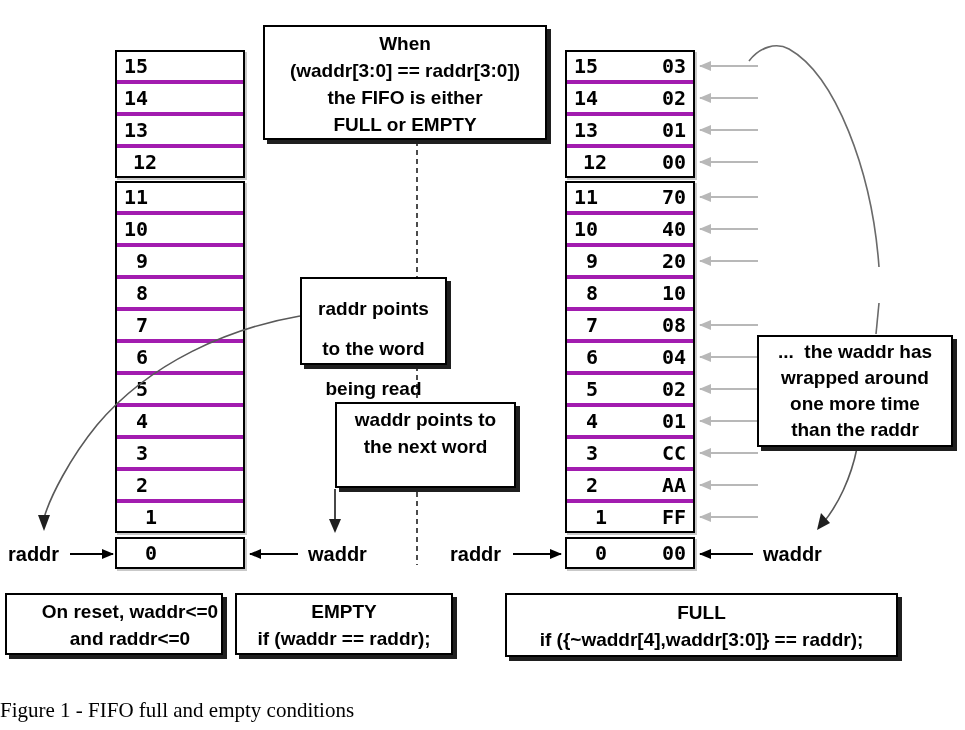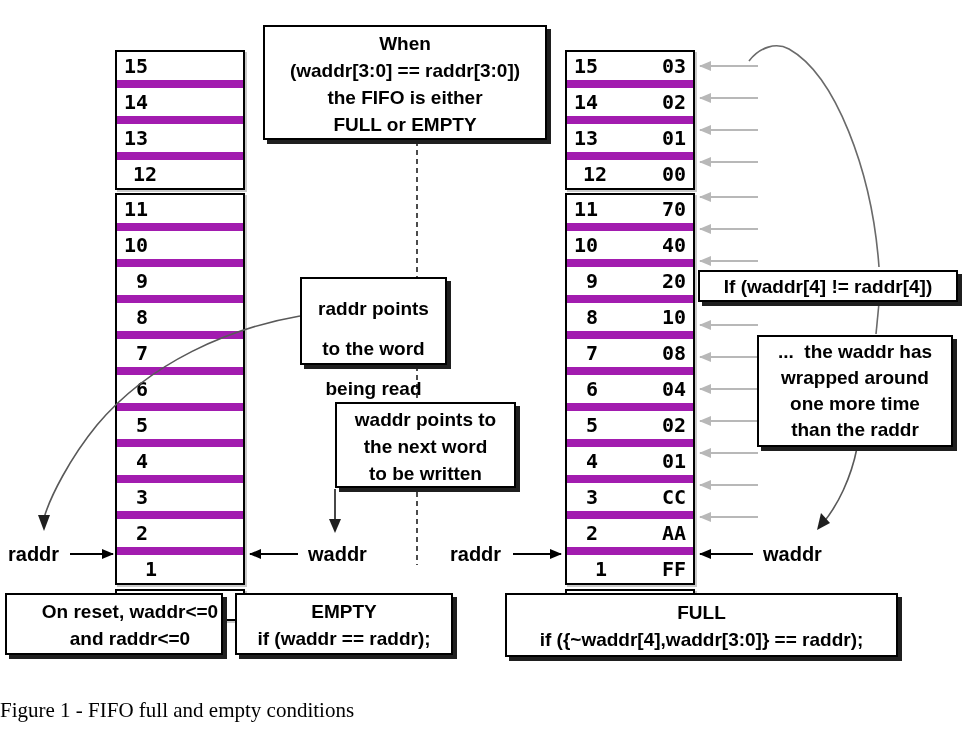--- a/index.html
+++ b/index.html
@@ -8,21 +8,21 @@
   
   .fifo-col{position:absolute;width:130px;z-index:1;}
   #left-fifo{left:115px;top:50px;}
   #right-fifo{left:565px;top:50px;}
   .fifo-block{border:2px solid #000;background:#fff;box-shadow:2px 2px 0 #c9c9c9;}
   .fifo-block + .fifo-block{margin-top:3px;}
   .fifo-block:last-child{margin-top:4px;}
   .fifo-cell{height:28px;display:flex;align-items:center;justify-content:space-between;
              padding:0 7px;font-family:"DejaVu Sans Mono","Liberation Mono",monospace;
              font-weight:bold;font-size:20px;white-space:pre;background:#fff;}
-  .fifo-cell{border-bottom:8px solid #a21caf;}
+  .fifo-cell{border-bottom:4px solid #a21caf;}
   .fifo-block .fifo-cell:last-child{border-bottom:none;padding-left:16px;}
   
   .gray-arrow{position:absolute;left:700px;width:58px;height:2px;background:#b8b8b8;z-index:2;}
   .gray-arrow::before{content:"";position:absolute;left:-1px;top:-4px;width:0;height:0;
     border-top:5px solid transparent;border-bottom:5px solid transparent;border-right:12px solid #b8b8b8;}
   
   .label-arrow{position:absolute;height:2px;background:#000;z-index:2;}
   .head-right::after{content:"";position:absolute;right:-1px;top:-4px;width:0;height:0;
     border-top:5px solid transparent;border-bottom:5px solid transparent;border-left:12px solid #000;}
   .head-left::before{content:"";position:absolute;left:-1px;top:-4px;width:0;height:0;
@@ -130,26 +130,22 @@
 
   <div id="raddr-box" class="box">
     <div class="line">raddr points</div>
     <div class="line">to the word</div>
     <div class="line">being read</div>
   </div>
 
   <div id="waddr-box" class="box">
     <div class="line">waddr points to</div>
     <div class="line">the next word</div>
-    <div class="line">to be written</div>
   </div>
 
-  <div id="if-box" class="box">
-    <span>If (waddr[4] != raddr[4])</span>
-  </div>
 
   <div id="wrapped-box" class="box">
     <div class="line">...  the waddr has</div>
     <div class="line">wrapped around</div>
     <div class="line">one more time</div>
     <div class="line">than the raddr</div>
   </div>
 
   <div class="ptr-label" style="left:8px;">raddr</div>
   <div class="label-arrow head-right" style="left:70px;width:43px;top:553px;"></div>

